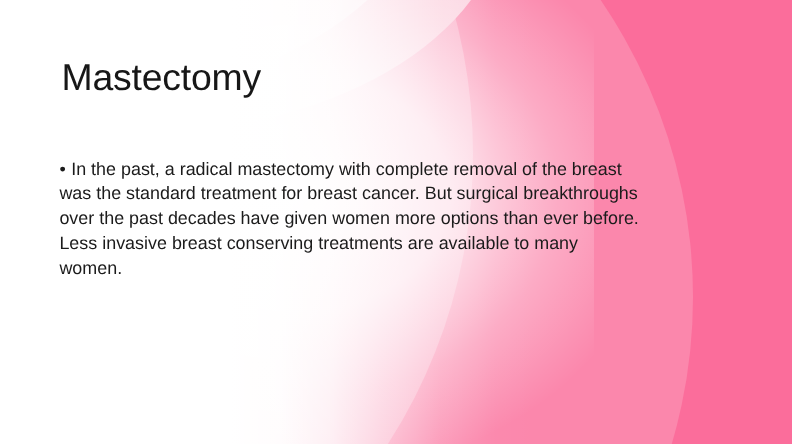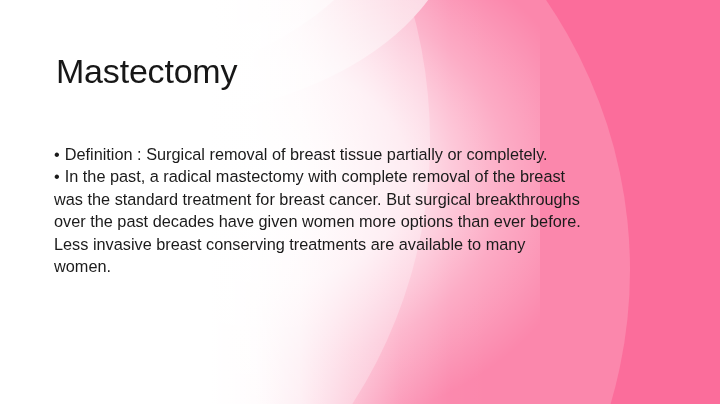--- a/index.html
+++ b/index.html
@@ -173,19 +173,18 @@
     <div class="white-wash"></div>
     <div class="white-wash-v"></div>
   </div>
 
   <div class="content">
 
     <div class="slide-title">Mastectomy</div>
 
     <div class="body-block">
 
-      <p class="para"><span class="bullet">•</span><span>Definition : Surgical removal of breast tissue partially or completely.</span></p>
 
       <p class="para"><span class="bullet">•</span><span>In the past, a radical mastectomy with complete removal of the breast was the standard treatment for breast cancer. But surgical breakthroughs over the past decades have given women more options than ever before. Less invasive breast conserving treatments are available to many women.</span></p>
 
     </div>
   </div>
 </div>
 
 </body></html>

